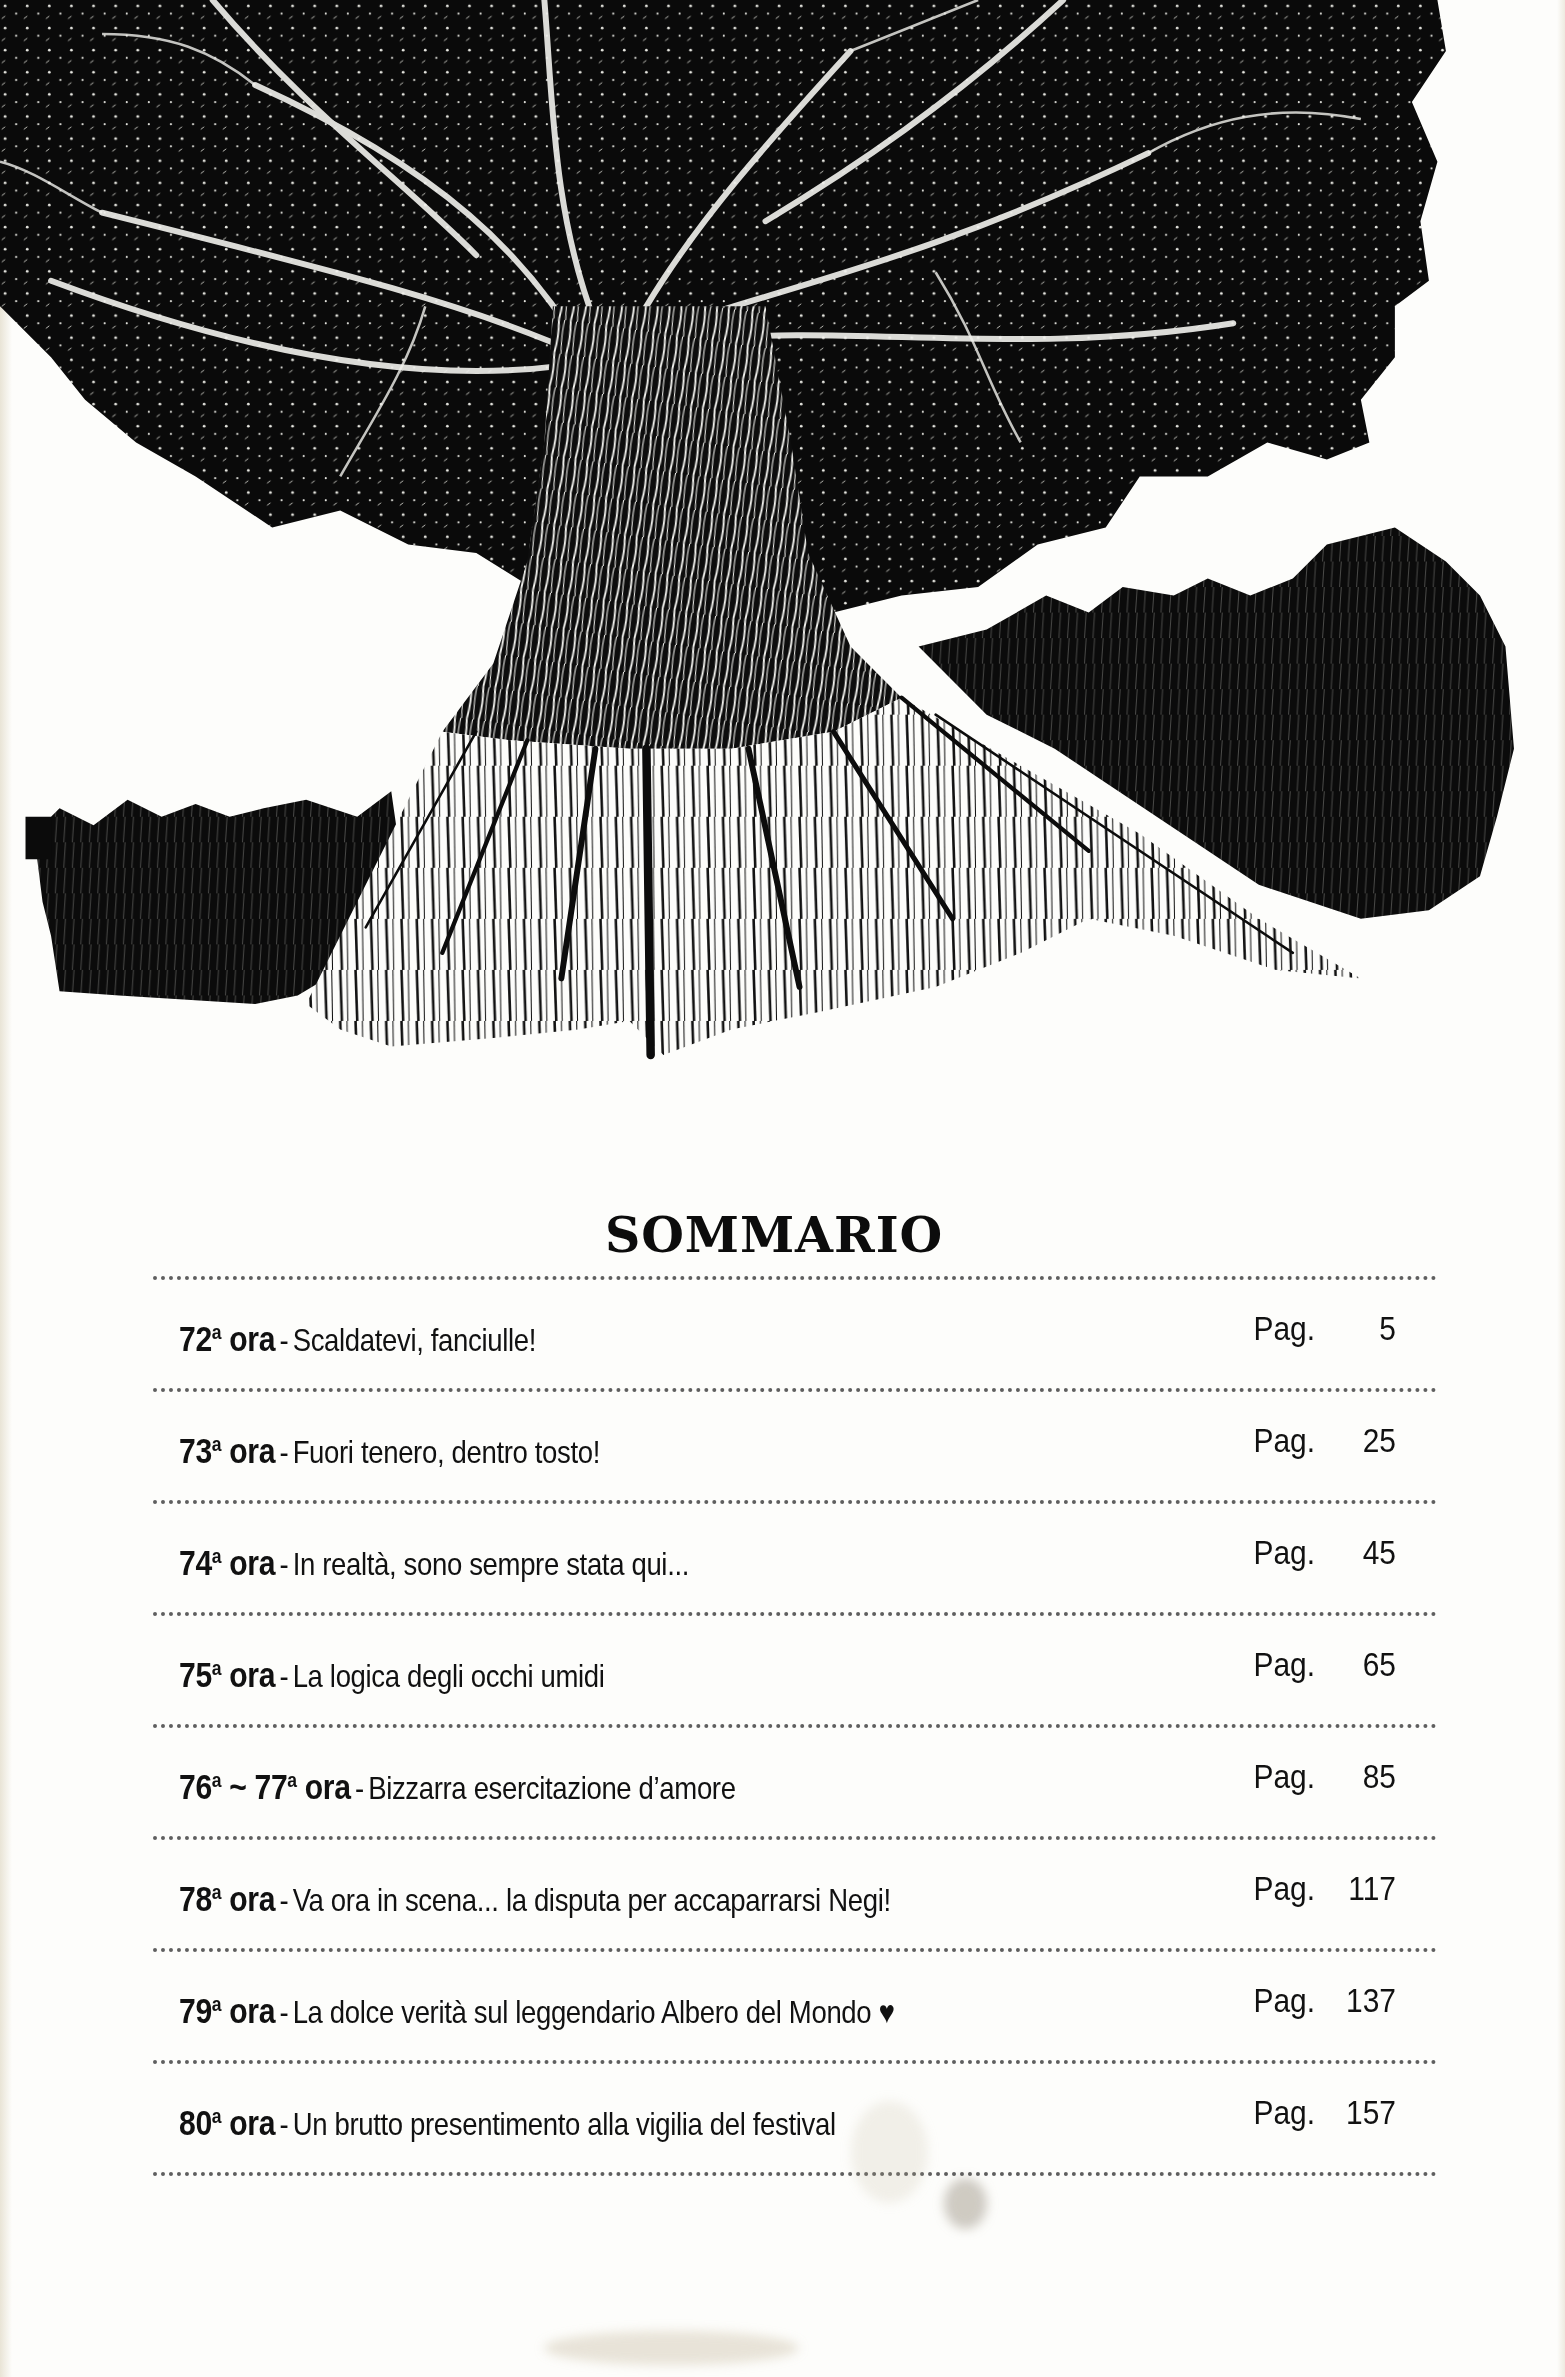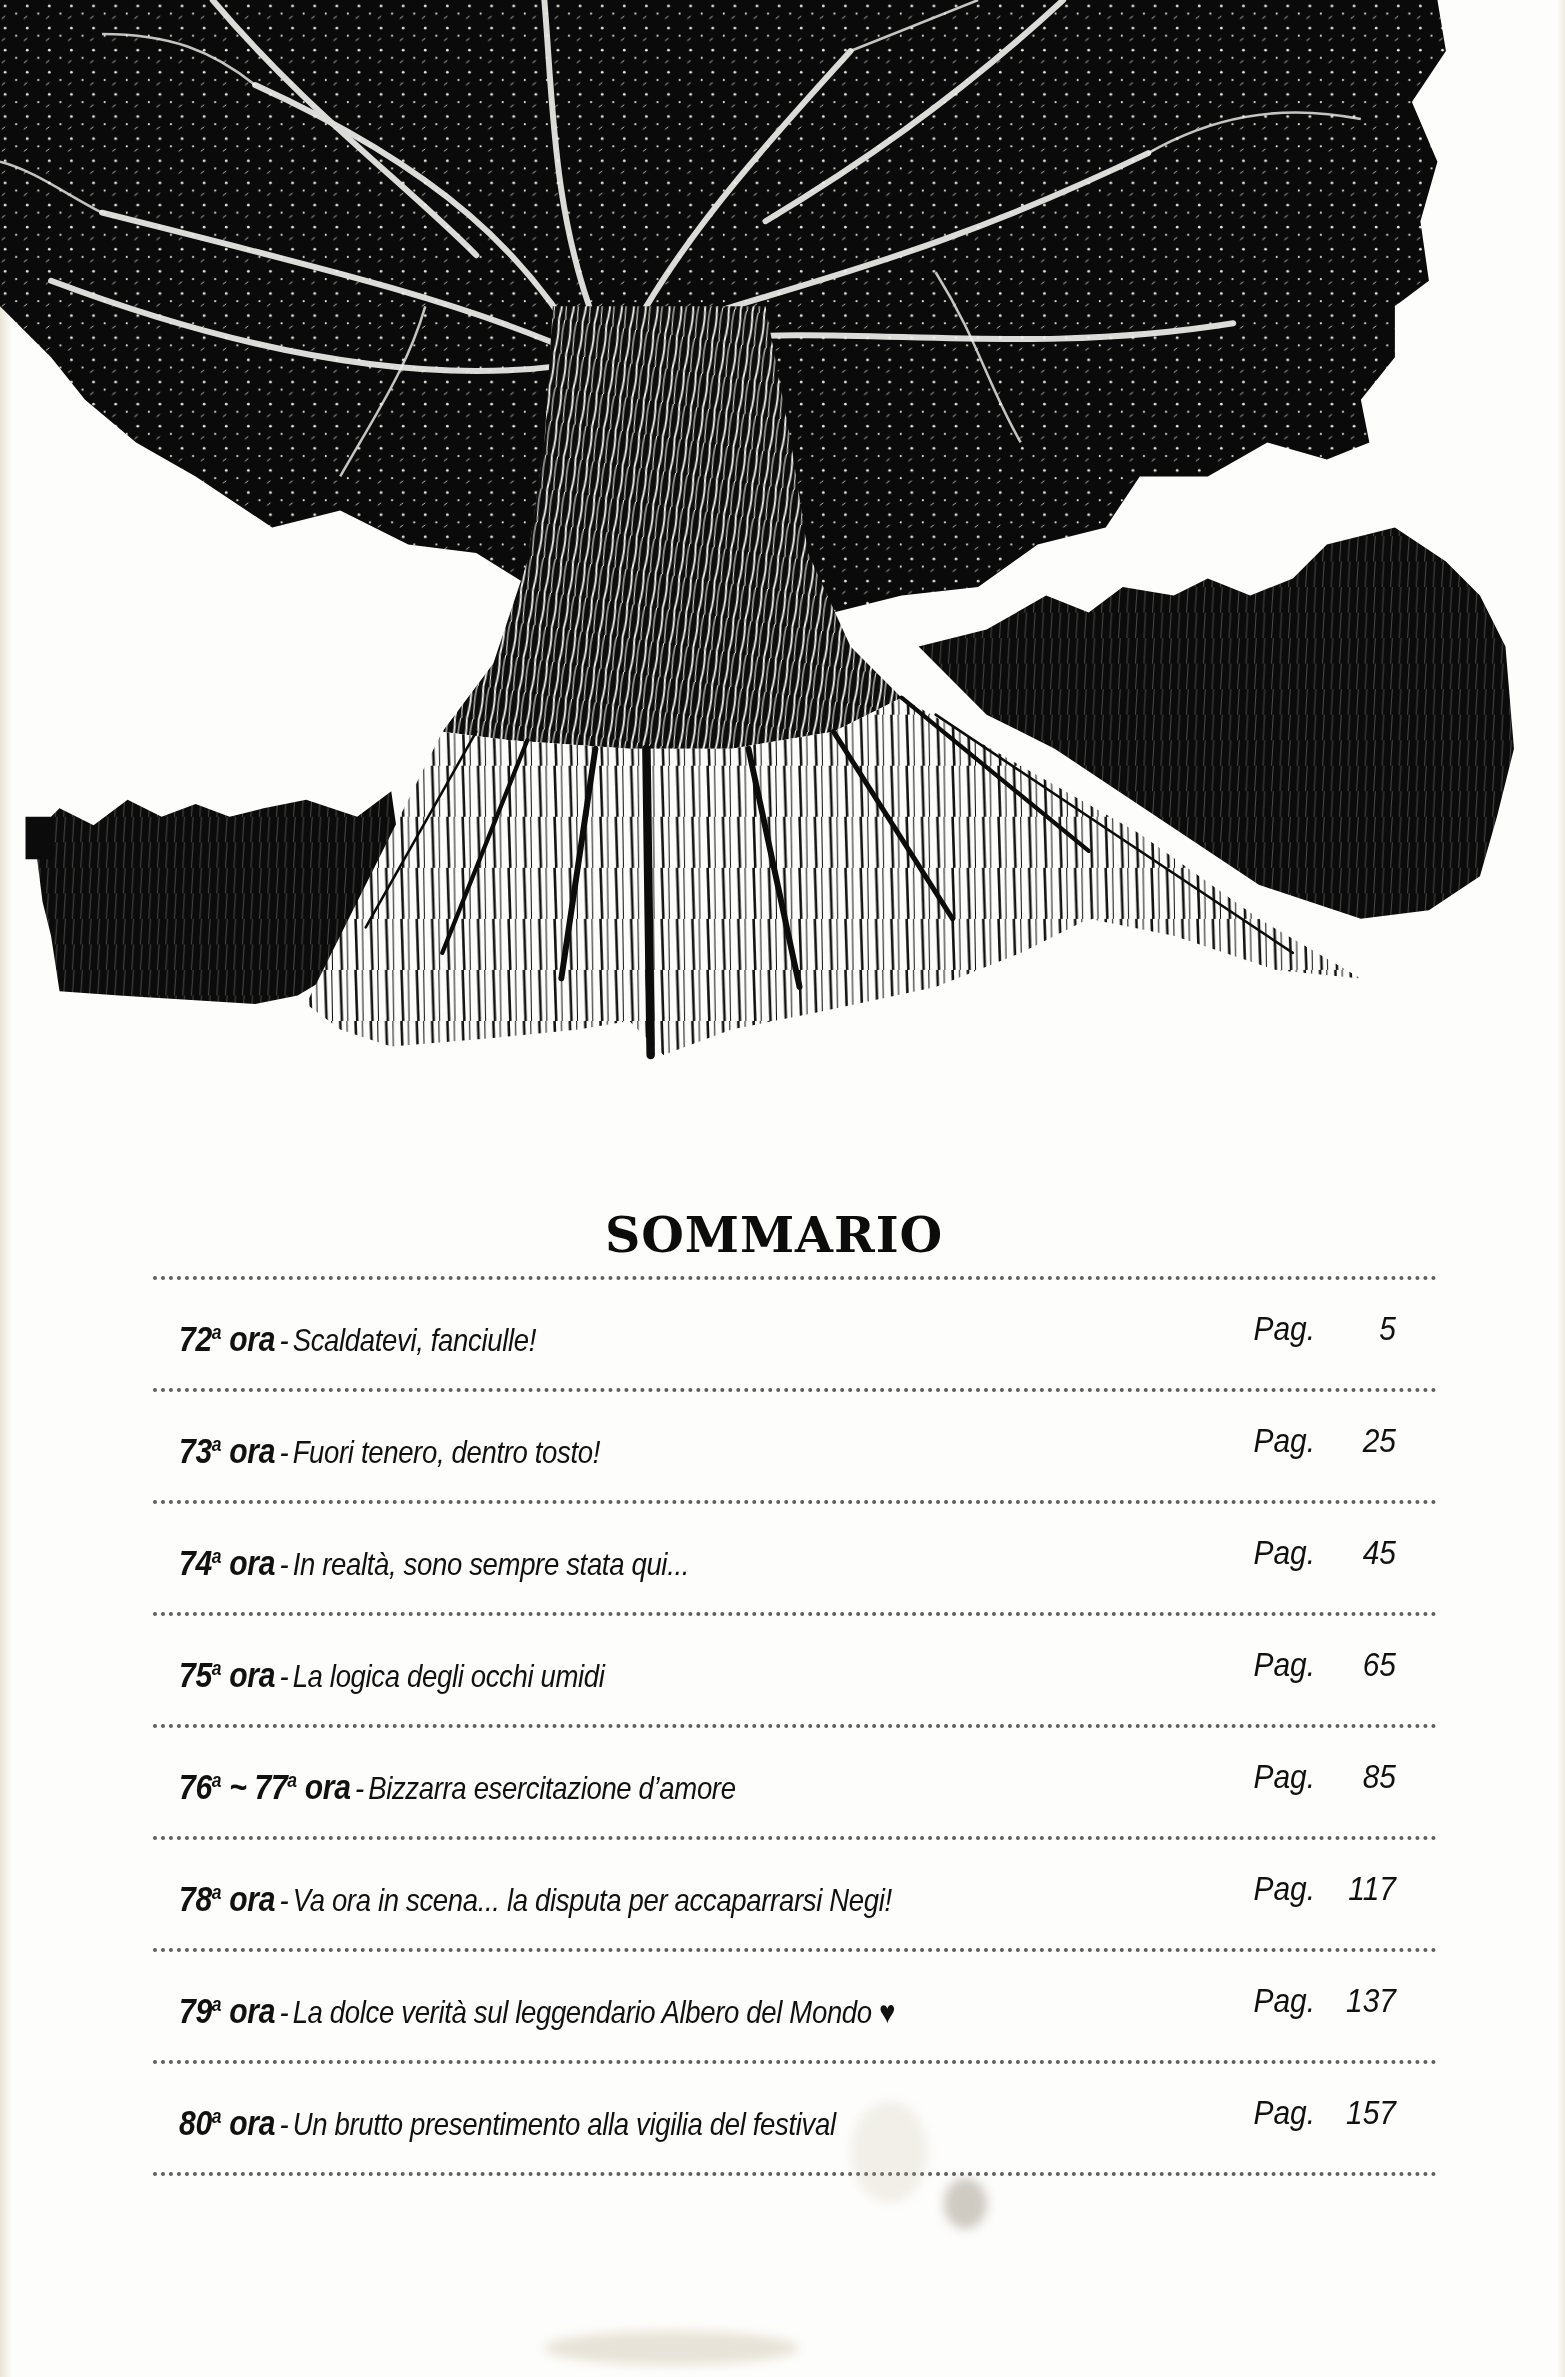--- a/index.html
+++ b/index.html
@@ -52,21 +52,20 @@
       letter-spacing: 0.9px;
       color: #0c0c0c;
       transform: translateX(-8.5px);
     }
     
     .toc {
       position: absolute;
       left: 153px;
       top: 1276px;
       width: 1284px;
-      font-style: italic;
     }
     .separator {
       height: 0;
       border-top: 4.3px dotted #444;
       opacity: 0.85;
       margin: 0;
     }
     .toc-row {
       position: relative;
       height: 108px;

